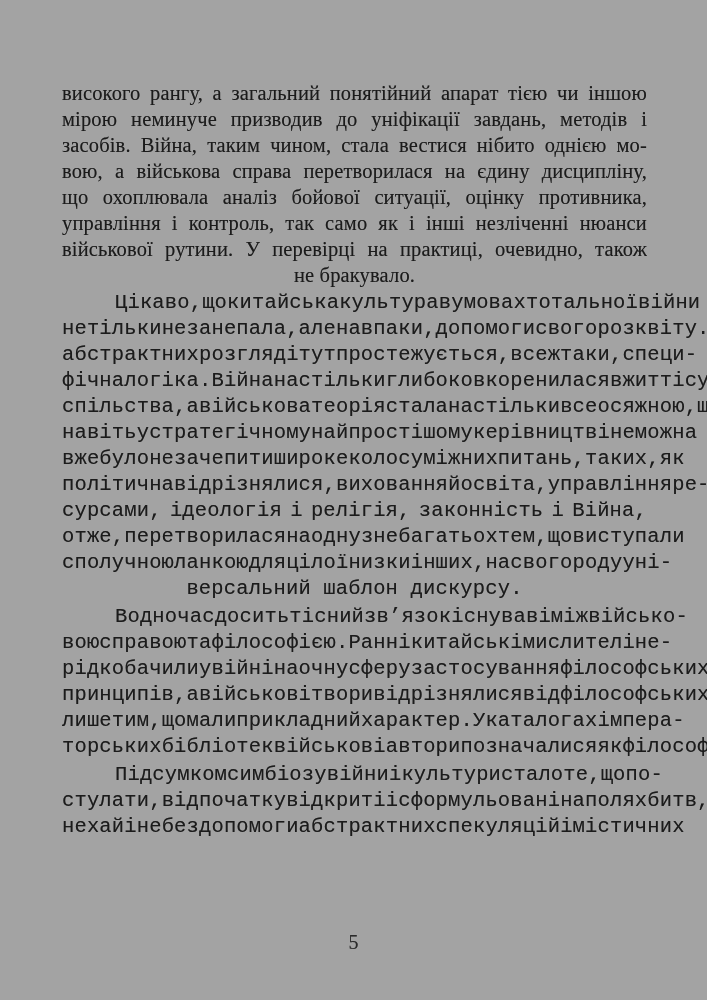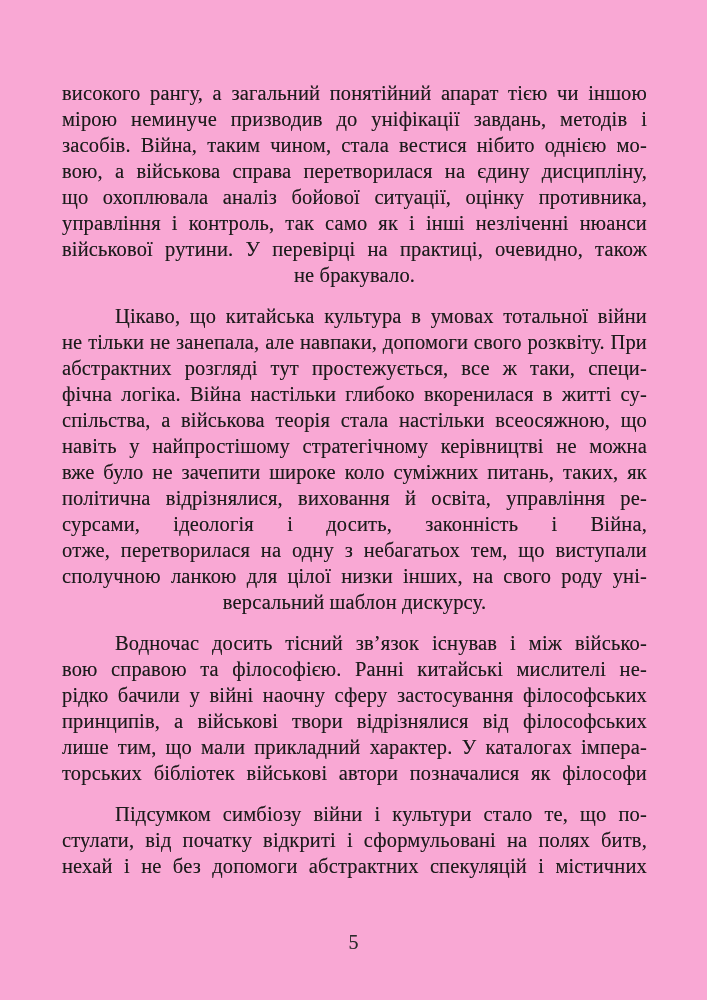--- a/index.html
+++ b/index.html
@@ -4,37 +4,38 @@
 <style>
   html, body {
     margin: 0;
     padding: 0;
     background: #ffffff;
   }
   .page {
     position: relative;
     width: 707px;
     height: 1000px;
-    background: #f9a8d4;
+    background: #a3a3a3;
     overflow: hidden;
     font-family: "Liberation Serif", "DejaVu Serif", serif;
   }
   .text-block {
     position: absolute;
     top: 80px;
     left: 62px;
     width: 585px;
     font-size: 20.5px;
     line-height: 26px;
     color: #1b1b1b;
     letter-spacing: 0.15px;
     text-shadow: 0 0 0.6px rgba(30,30,30,0.45);
   }
   .paragraph + .paragraph {
-    margin-top: 15px;
+    margin-top: 2px;
+    font-family: Liberation Mono, monospace;
   }
   .line {
     height: 26px;
     white-space: nowrap;
   }
   .line.justify {
     display: flex;
     justify-content: space-between;
   }
   .line.short {
@@ -191,22 +192,22 @@
           <span class="word">військова</span>
           <span class="word">теорія</span>
           <span class="word">стала</span>
           <span class="word">настільки</span>
           <span class="word">всеосяжною,</span>
           <span class="word">що</span>
         </div>
         <div class="line justify">
           <span class="word">навіть</span>
           <span class="word">у</span>
+          <span class="word">стратегічному</span>
           <span class="word">найпростішому</span>
-          <span class="word">стратегічному</span>
           <span class="word">керівництві</span>
           <span class="word">не</span>
           <span class="word">можна</span>
         </div>
         <div class="line justify">
           <span class="word">вже</span>
           <span class="word">було</span>
           <span class="word">не</span>
           <span class="word">зачепити</span>
           <span class="word">широке</span>
@@ -222,21 +223,21 @@
           <span class="word">виховання</span>
           <span class="word">й</span>
           <span class="word">освіта,</span>
           <span class="word">управління</span>
           <span class="word">ре-</span>
         </div>
         <div class="line justify">
           <span class="word">сурсами,</span>
           <span class="word">ідеологія</span>
           <span class="word">і</span>
-          <span class="word">досить,</span>
+          <span class="word">релігія,</span>
           <span class="word">законність</span>
           <span class="word">і</span>
           <span class="word">Війна,</span>
         </div>
         <div class="line justify">
           <span class="word">отже,</span>
           <span class="word">перетворилася</span>
           <span class="word">на</span>
           <span class="word">одну</span>
           <span class="word">з</span>

